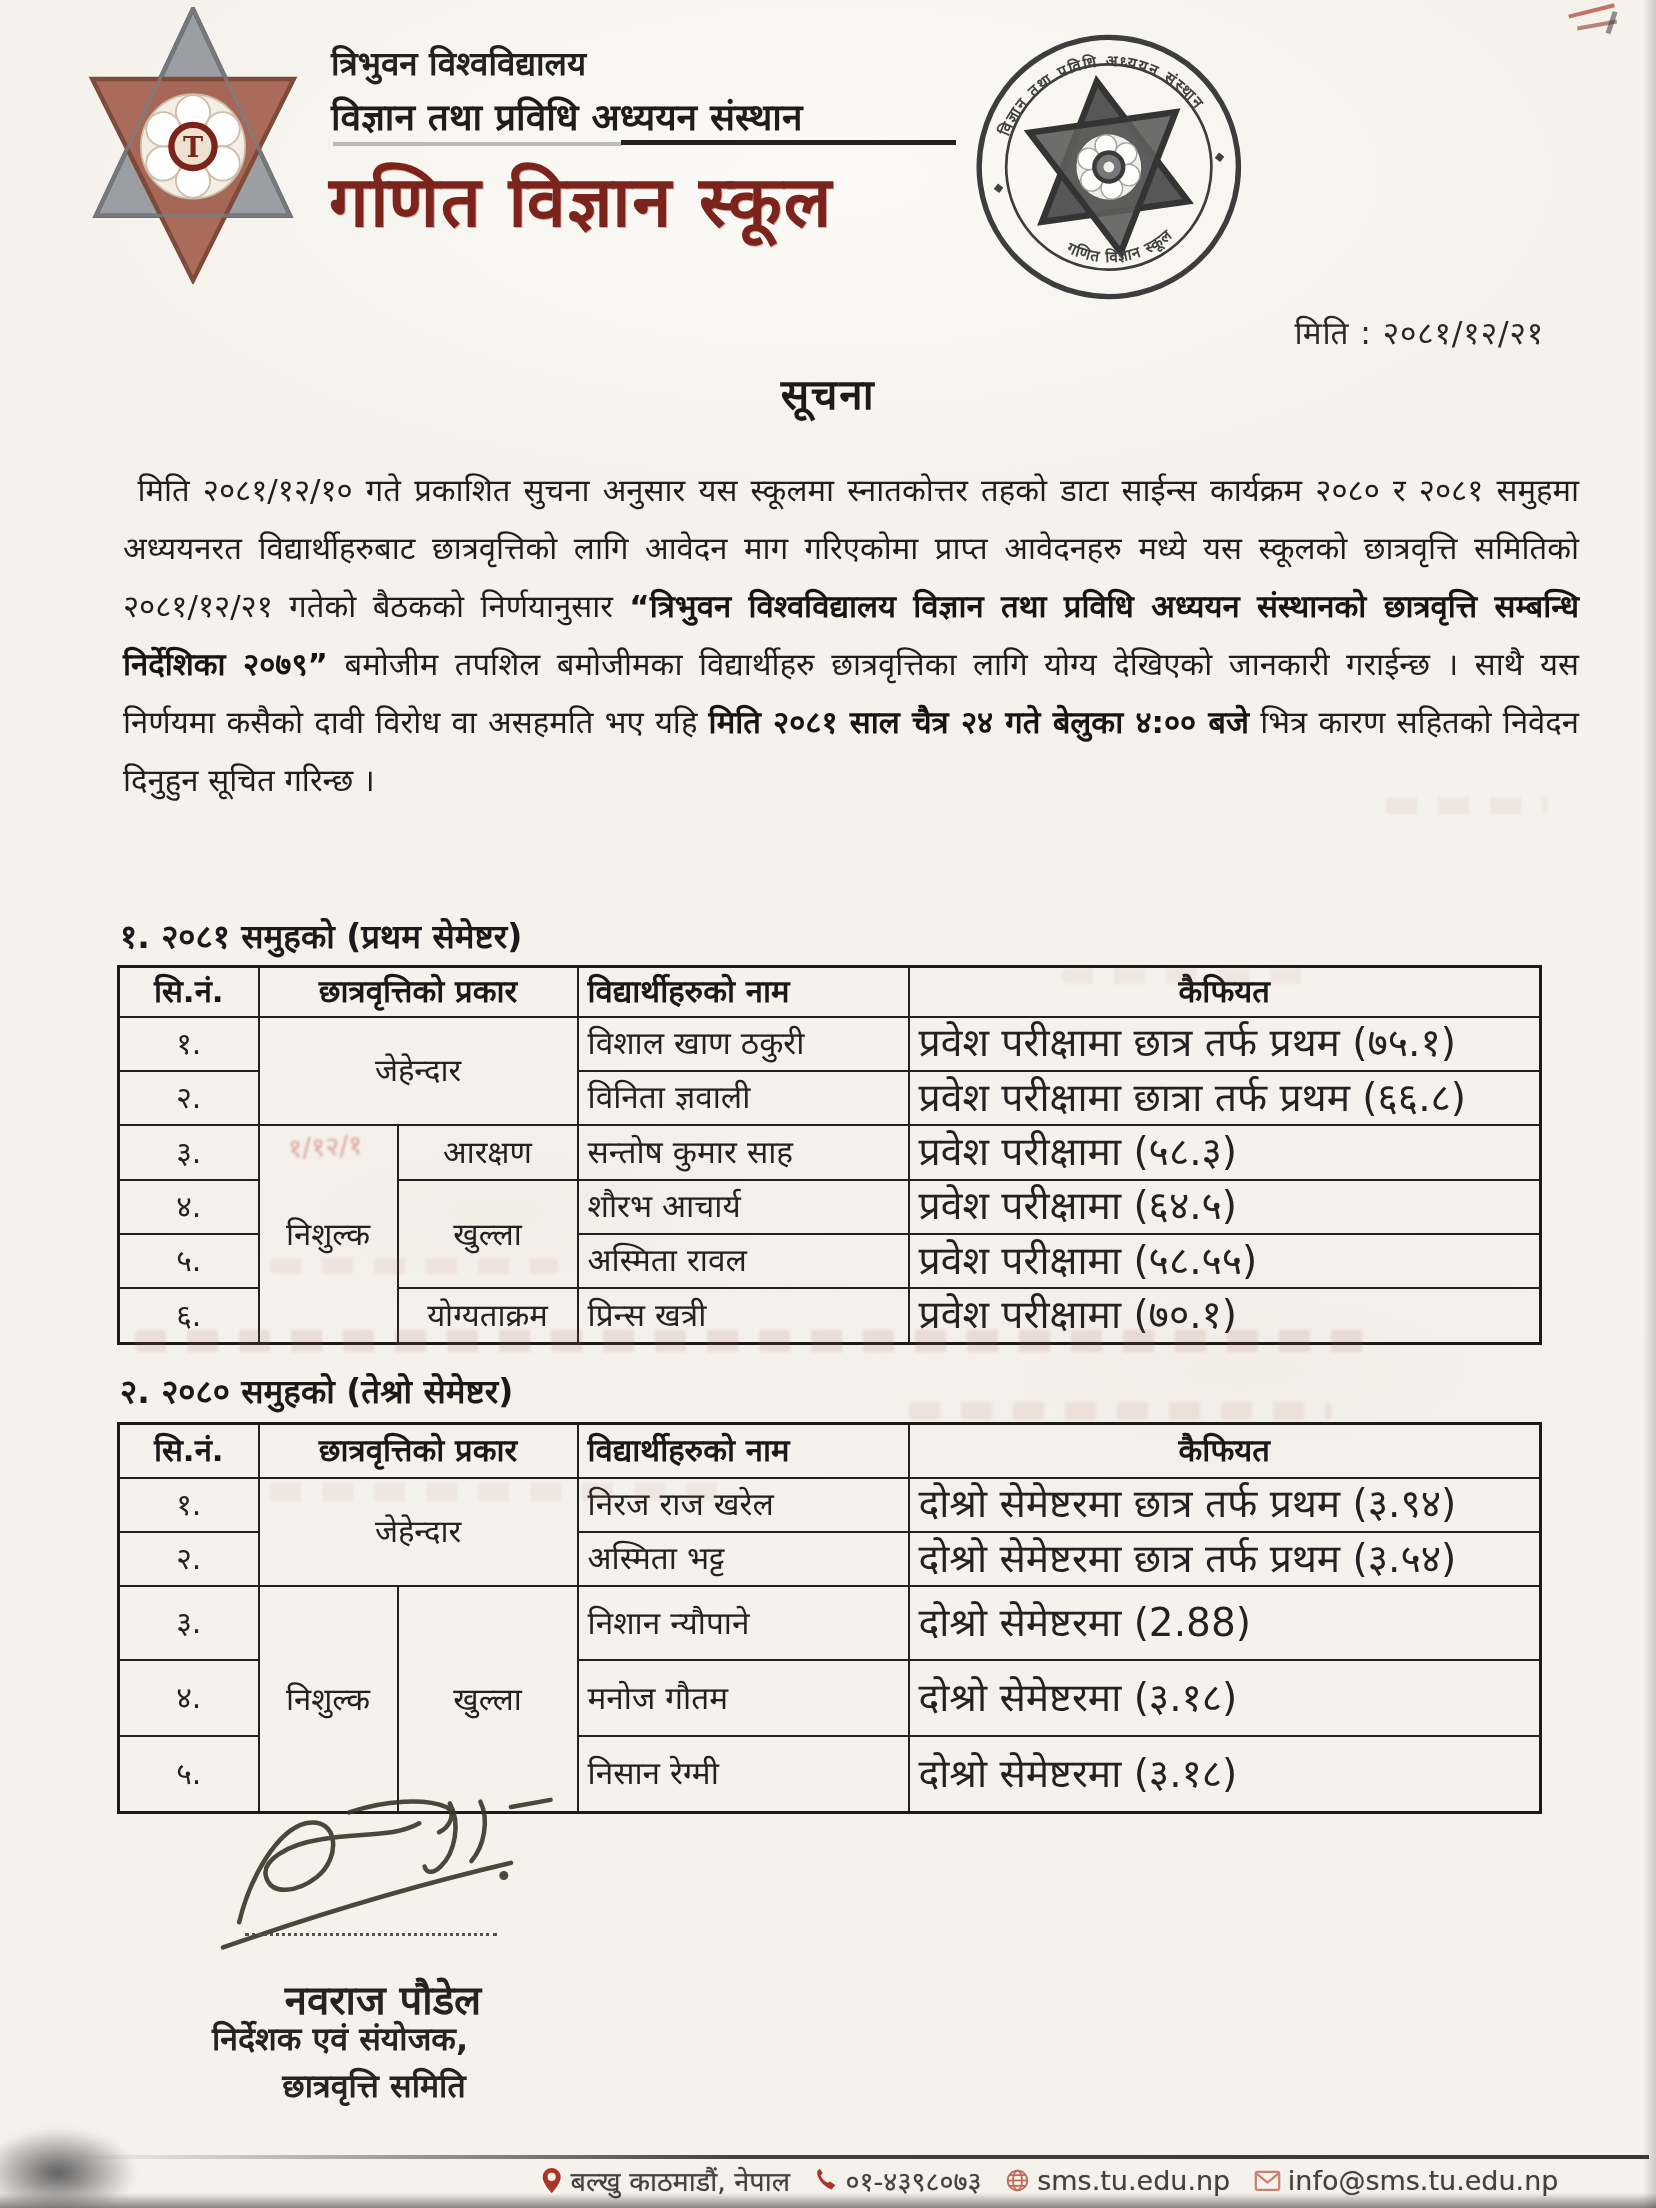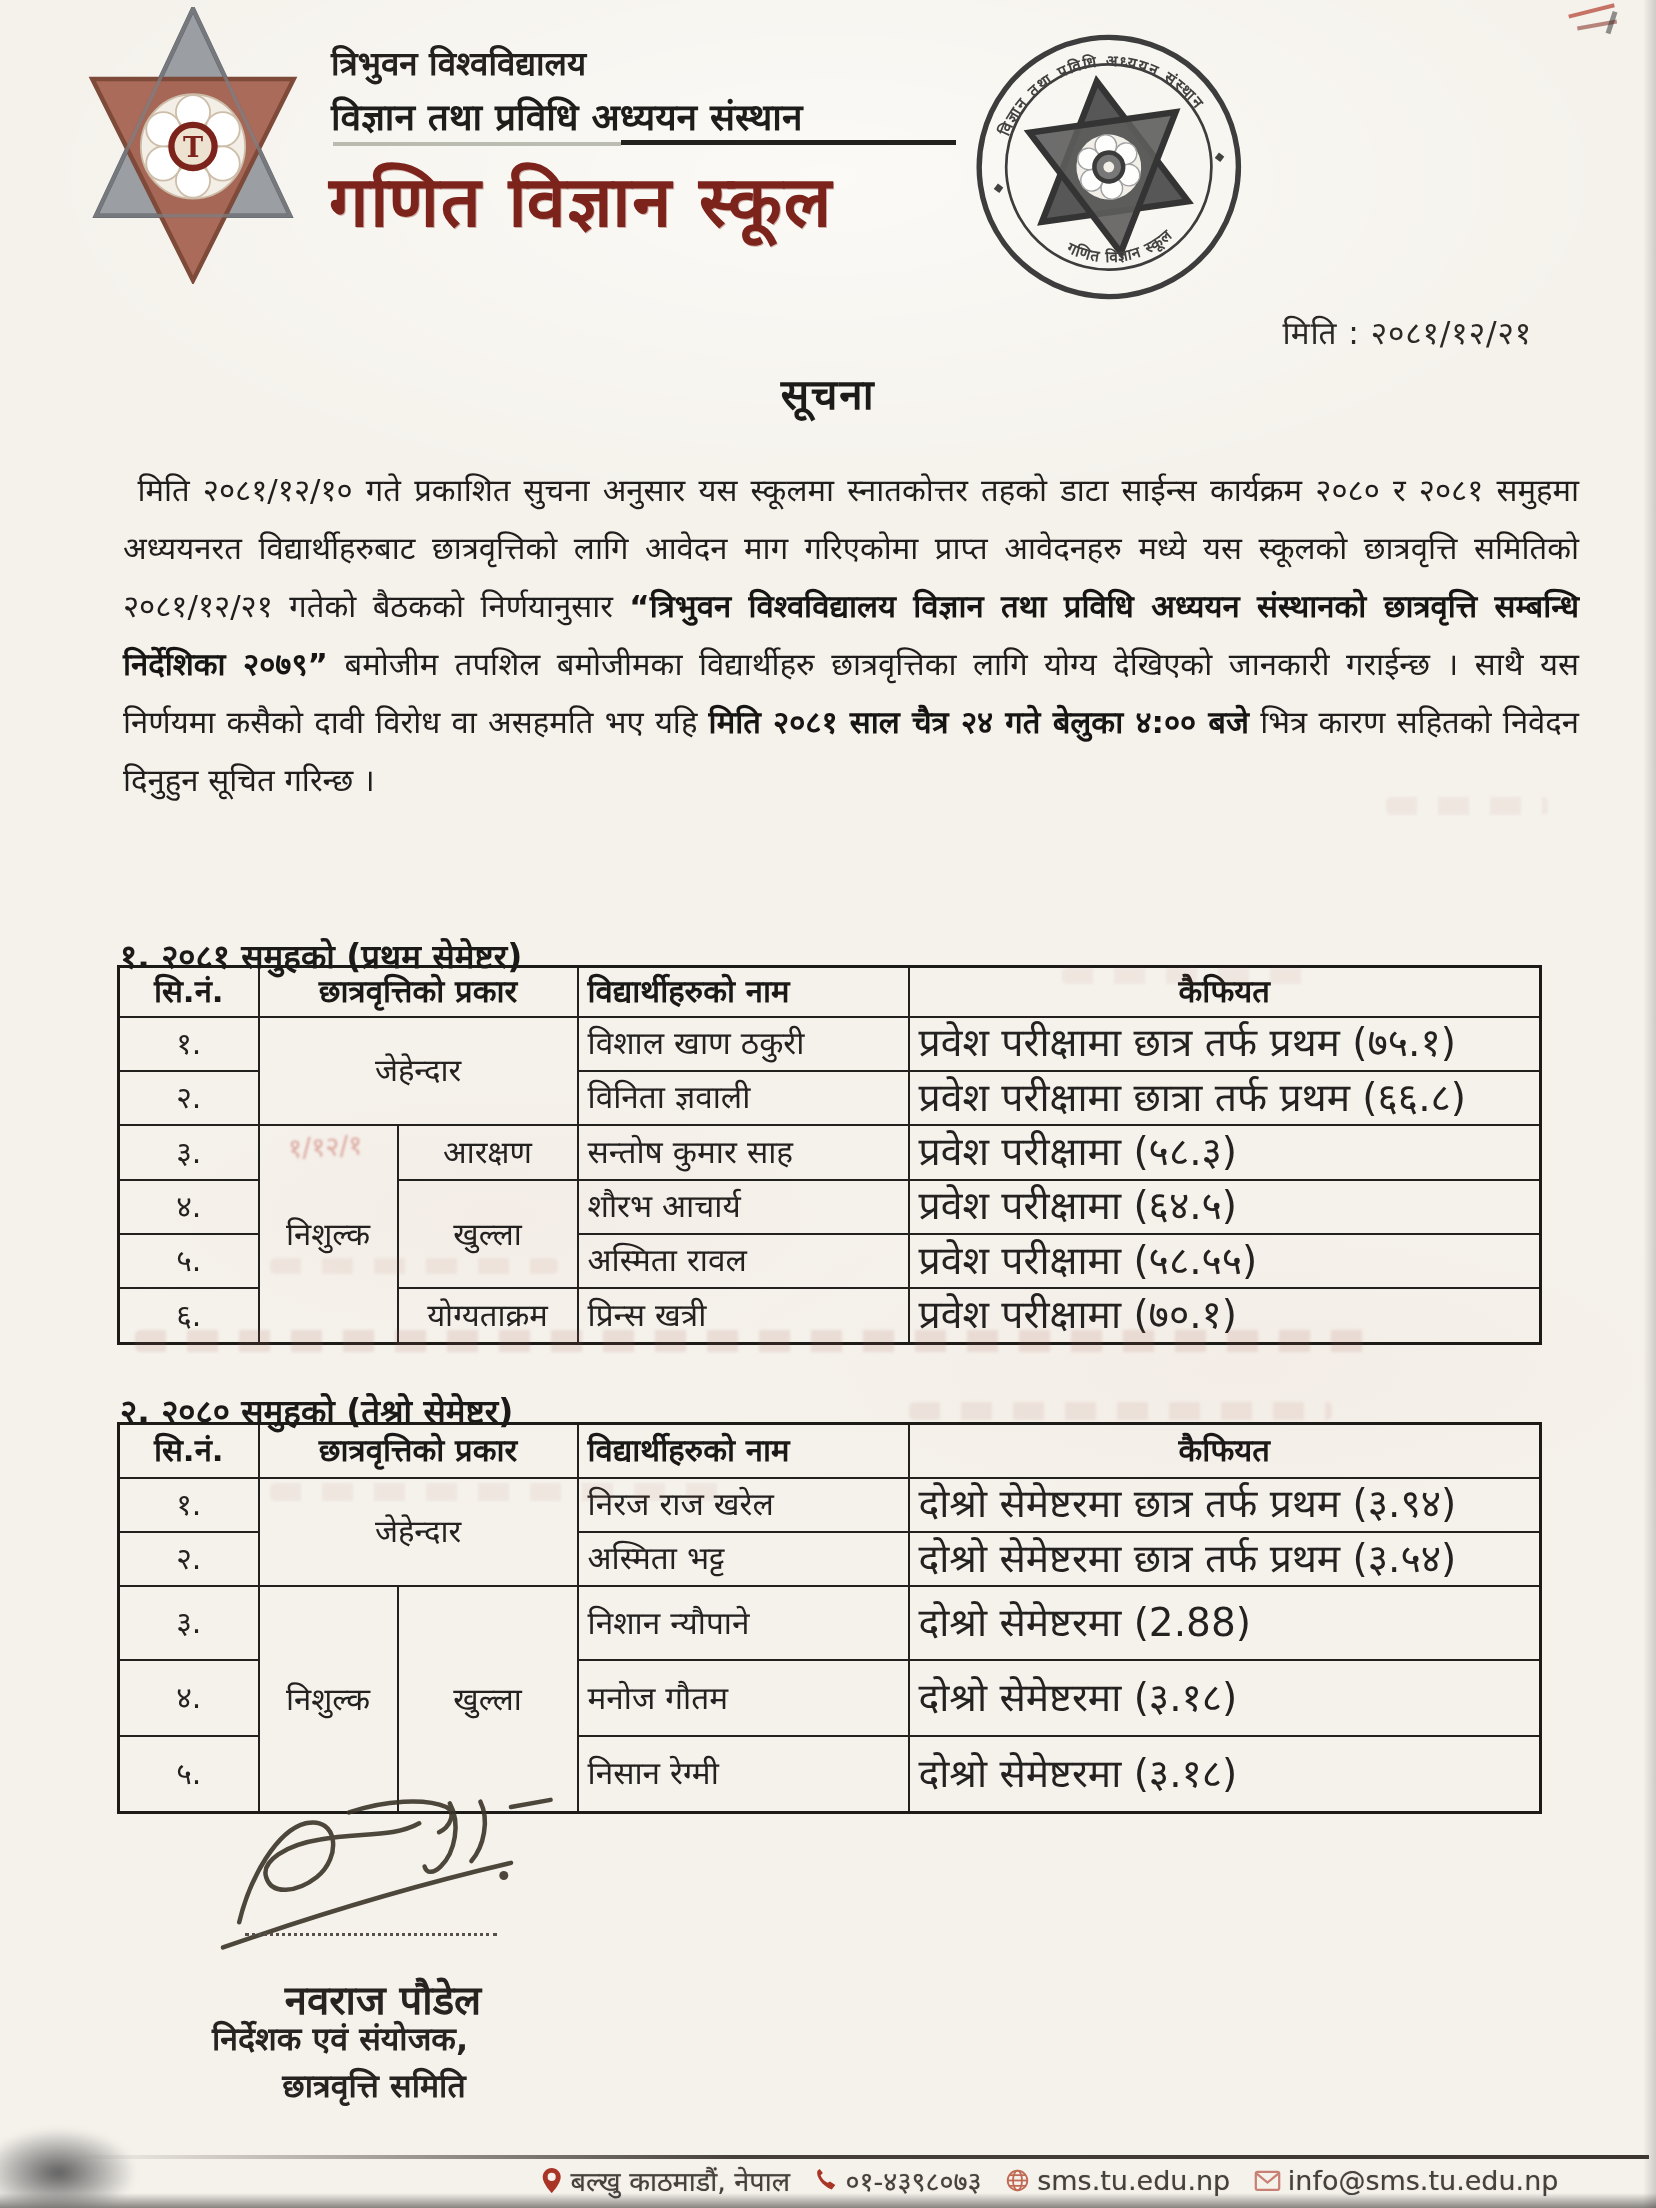--- a/index.html
+++ b/index.html
@@ -18,31 +18,31 @@
   }
   .abs{position:absolute;}
 
   
   .hdr-line1{left:331px;top:40px;font-size:33px;font-weight:700;color:#23201d;}
   .hdr-line2{left:331px;top:90px;font-size:37px;font-weight:700;color:#1f1d1b;}
   .hdr-rule-a{left:333px;top:142px;width:288px;height:3.6px;background:rgba(110,115,100,0.45);}
   .hdr-rule-b{left:621px;top:140px;width:335px;height:4.5px;background:#23211e;}
   .school-name{left:329px;top:151px;font-size:70px;font-weight:800;color:#7c241c;letter-spacing:1.8px;text-shadow:0.9px 0.9px 0 rgba(124,36,28,0.35);}
 
-  .date-line{right:124px;top:310px;font-size:31.5px;color:#2b2825;letter-spacing:0.9px;}
+  .date-line{right:112px;top:310px;font-size:31.5px;color:#2b2825;letter-spacing:0.9px;}
   .notice-title{left:0;top:364px;width:1656px;text-align:center;font-size:42px;font-weight:800;color:#1d1b19;letter-spacing:1.8px;}
 
   .body-par{
     left:115px;top:453px;width:1456px;
     font-size:31px;line-height:58px;text-align:justify;color:#201e1c;
     text-indent:14.4px;
   }
   .body-par b{font-weight:800;color:#171513;}
 
-  .sec-heading{font-size:33px;font-weight:800;color:#1c1a18;margin-top:20px;}
+  .sec-heading{font-size:33px;font-weight:800;color:#1c1a18;}
 
   table.sch{border-collapse:collapse;table-layout:fixed;background:transparent;}
   table.sch{border:3.6px solid #1d1b18;}
   table.sch td,table.sch th{border:2.7px solid #23211e;padding:1.8px 9px;line-height:1.25;vertical-align:middle;overflow:hidden;}
   table.sch th{font-size:31px;font-weight:800;text-align:center;color:#1b1917;}
   td.sn{font-size:30px;text-align:center;}
   td.typ{font-size:31px;text-align:center;}
   td.nm{font-size:31.5px;text-align:left;}
   td.rm{font-size:39px;text-align:left;}
   td.vtop{vertical-align:top;padding-top:7.2px;}

